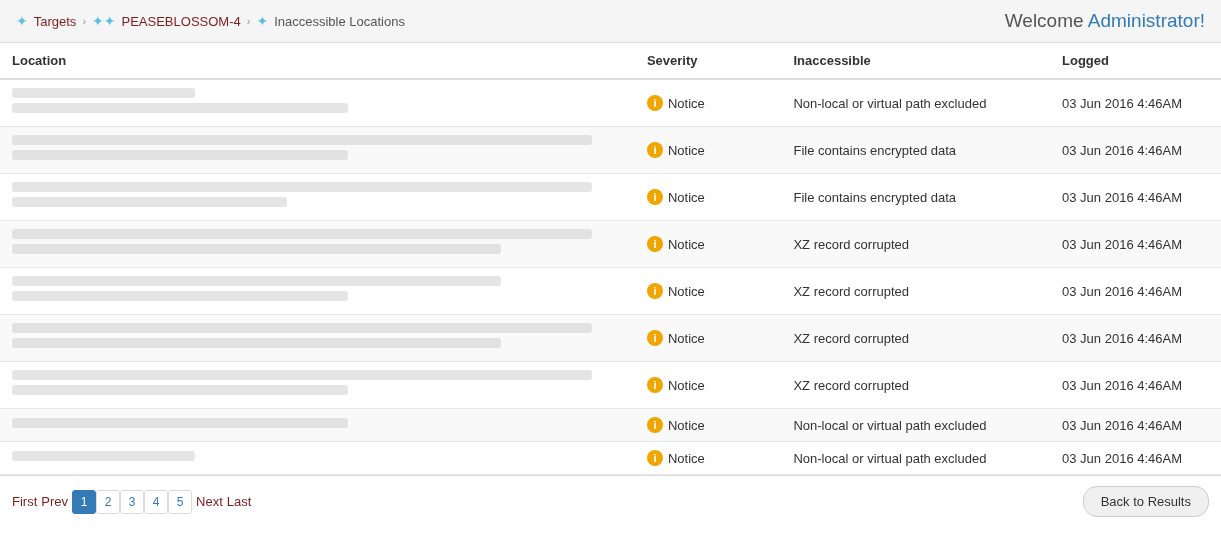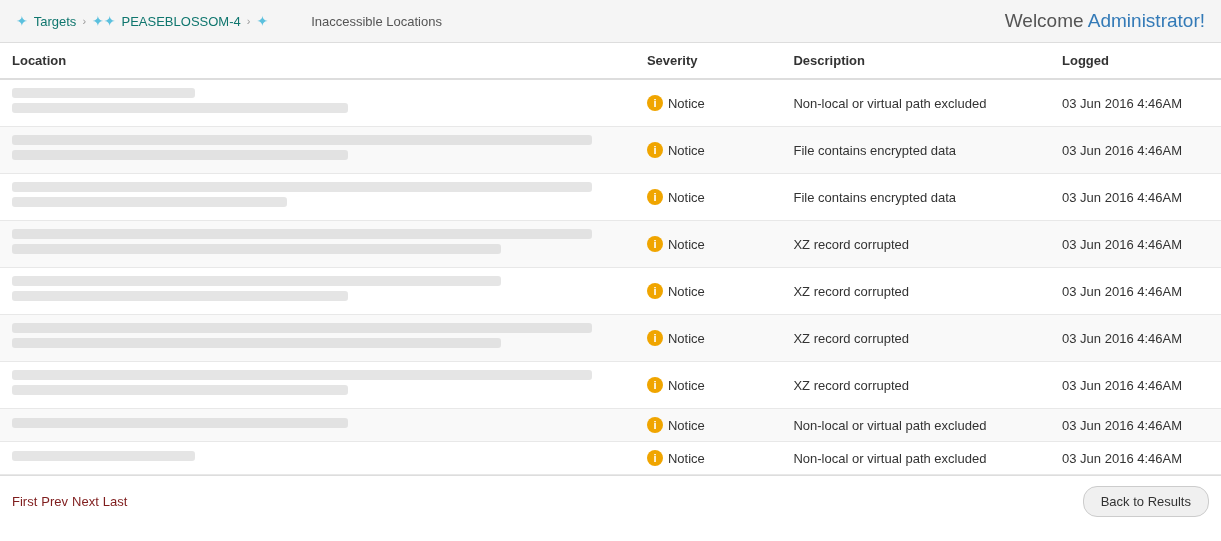--- a/index.html
+++ b/index.html
@@ -13,26 +13,26 @@
       display: flex;
       align-items: center;
       justify-content: space-between;
     }
     .breadcrumb {
       display: flex;
       align-items: center;
       gap: 6px;
       font-size: 13px;
     }
-    .breadcrumb a { color: #0f766e; text-decoration: none; }
+    .breadcrumb a { color: #7f1d1d; text-decoration: none; }
     .breadcrumb .sep { color: #999; font-size: 11px; }
     .breadcrumb .icon-targets { color: #5bc0de; font-size: 14px; }
     .breadcrumb .icon-node { color: #5bc0de; font-size: 14px; }
     .breadcrumb .icon-inacc { color: #5bc0de; font-size: 14px; }
-    .breadcrumb .current { color: #555; font-weight: normal; margin-left: 37px; }
+    .breadcrumb .current { color: #555; font-weight: normal; }
     .welcome { font-size: 19px; color: #555; }
     .welcome a { color: #337ab7; text-decoration: none; }
 
     
     .table-container { padding: 0; }
     table { width: 100%; border-collapse: collapse; }
     thead tr { background: #fff; border-bottom: 2px solid #000000; }
     thead th {
       text-align: left;
       padding: 10px 12px;
@@ -150,21 +150,21 @@
     <a href="#">Administrator!</a>
   </div>
 </div>
 
 <div class="table-container">
   <table>
     <thead>
       <tr>
         <th class="location-col">Location</th>
         <th class="severity-col">Severity</th>
-        <th class="description-col">Description</th>
+        <th class="description-col">Inaccessible</th>
         <th class="logged-col">Logged</th>
       </tr>
     </thead>
     <tbody id="table-body">
     <tr>
           <td class="location-col">
             <div class="blurred-line short"></div>
             <div class="blurred-line medium"></div>
           </td>
           <td class="severity-col">
@@ -287,17 +287,18 @@
           <td class="logged-col">03 Jun 2016 4:46AM</td>
         </tr>
       </tbody>
   </table>
 </div>
 
 <div class="footer">
   <div class="pagination">
     <a href="#">First</a>
     <a href="#">Prev</a>
+    <span id="page-numbers"><a href="#" class="page-num active">1</a><a href="#" class="page-num">2</a><a href="#" class="page-num">3</a><a href="#" class="page-num">4</a><a href="#" class="page-num">5</a></span>
     <a href="#">Next</a>
     <a href="#">Last</a>
   </div>
   <button class="back-btn">Back to Results</button>
 </div>
 
 </body></html>

